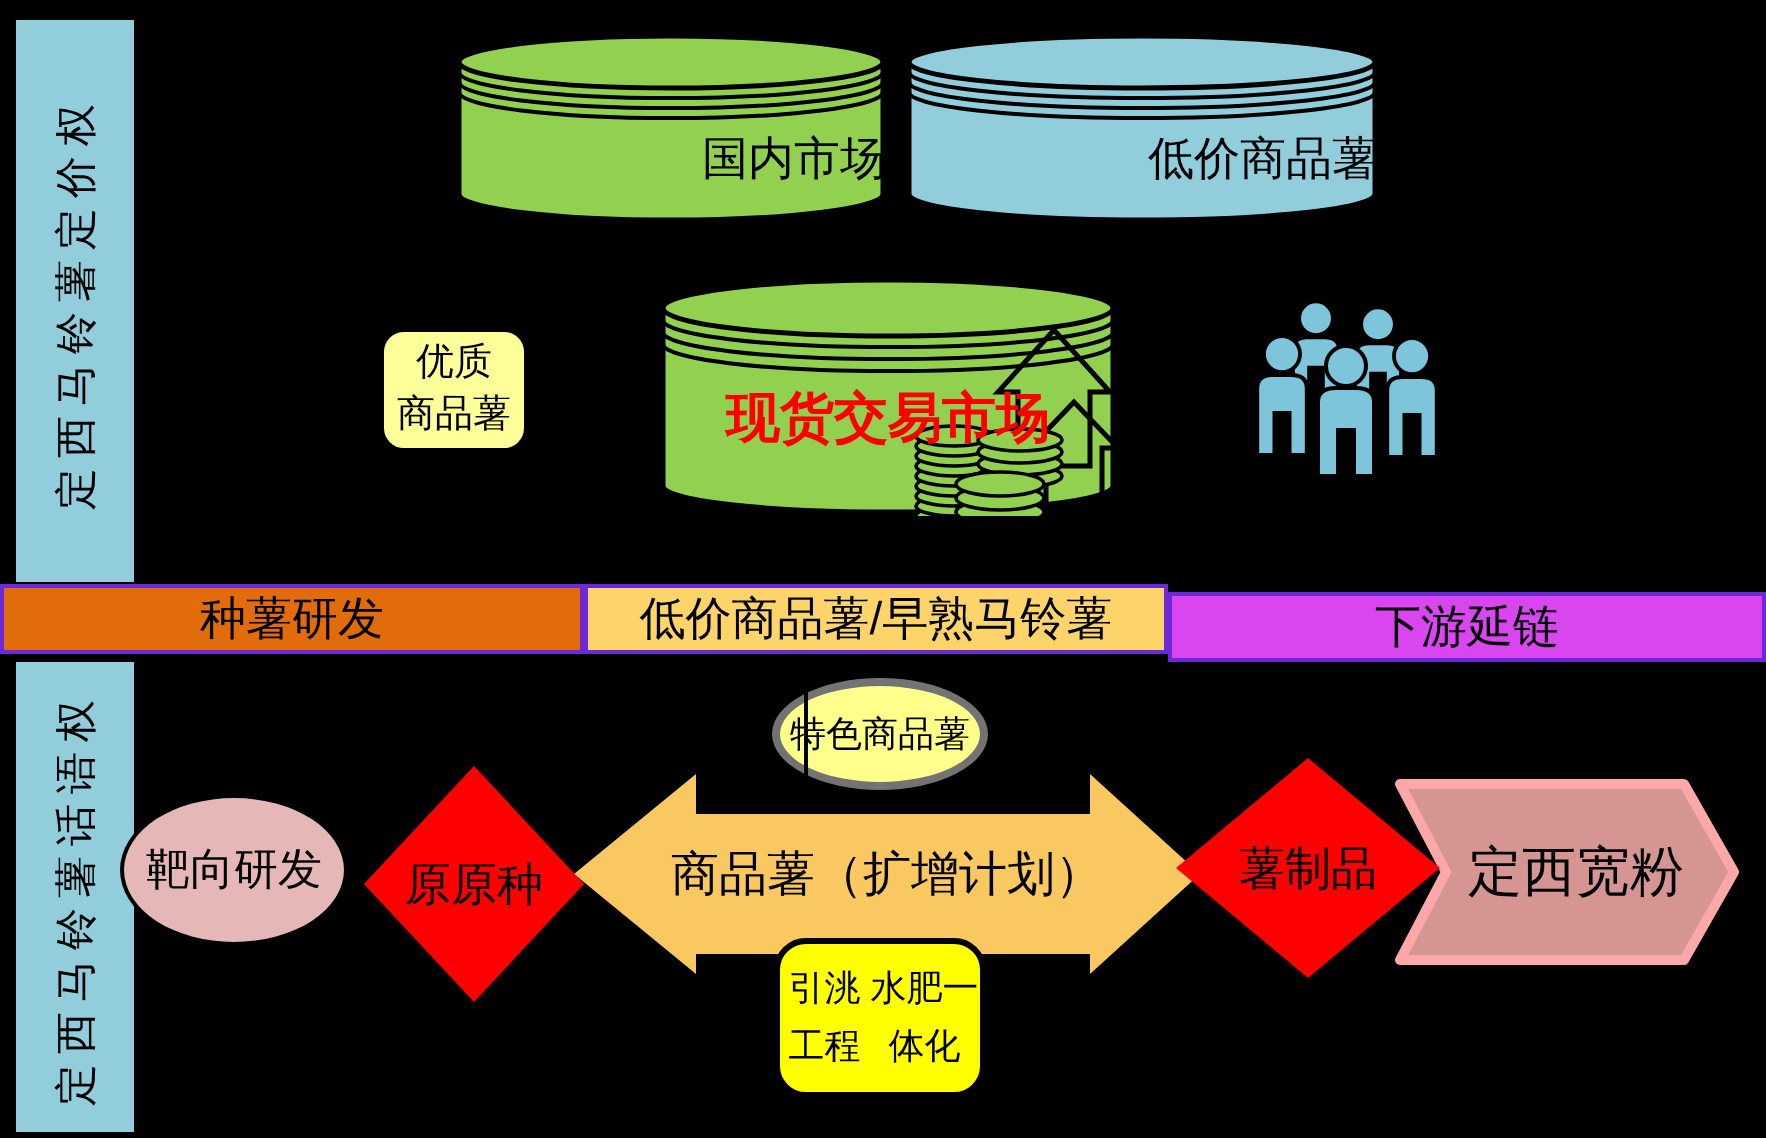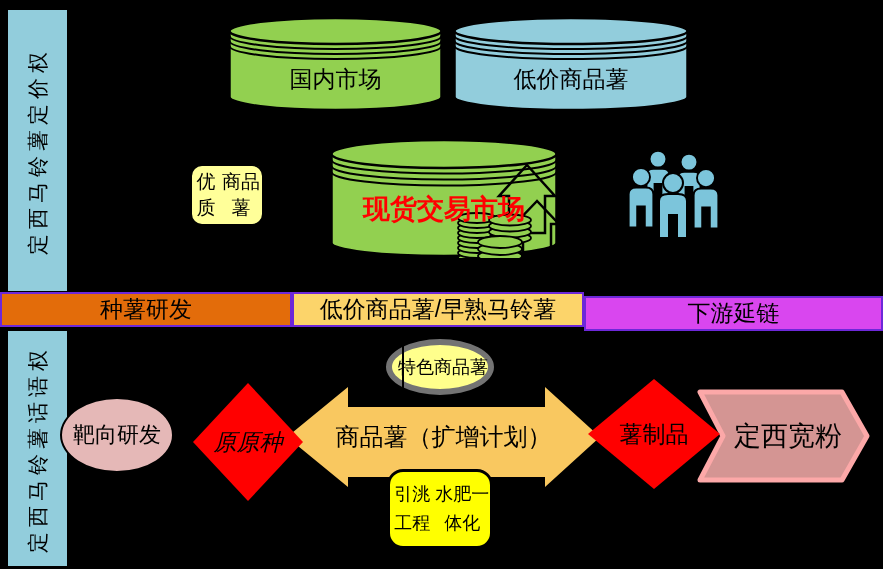--- a/index.html
+++ b/index.html
@@ -9,30 +9,30 @@
   }
   .abs{position:absolute;}
   .center{display:flex;align-items:center;justify-content:center;}
   
   .sidebar{background:#92CDDC;}
   .sidebar .vlabel{transform:rotate(-90deg);white-space:nowrap;font-size:21px;letter-spacing:5px;color:#000;}
   
   .bandsec{border:2px solid #6d28d9;box-sizing:border-box;font-size:23px;}
   
   .cylwrap svg{display:block;}
-  .cyl-label{position:absolute;left:0;right:0;text-align:center;font-size:23px;}
+  .cyl-label{position:absolute;left:0;right:0;text-align:right;font-size:23px;}
   .spot-label{position:absolute;left:0;right:0;text-align:center;font-size:27px;font-weight:bold;color:#FF0000;}
   
   .ybox{background:#FFFF99;border:2.5px solid #000;border-radius:12px;box-sizing:border-box;
-        font-size:19px;line-height:1.35;text-align:center;flex-direction:row;}
+        font-size:19px;line-height:1.35;text-align:center;flex-direction:column;}
   .brightbox{background:#FFFF00;border:3px solid #000;border-radius:16px;box-sizing:border-box;
         font-size:18px;line-height:1.6;text-align:center;flex-direction:row;}
   .ellipse{border-radius:50%;box-sizing:border-box;text-align:center;}
   .ellipse-pink{background:#E5B8B7;border:2px solid #000;font-size:22px;}
-  .ellipse-yellow{background:#FFFF8C;border:6px solid #737373;font-size:18px;justify-content:flex-end;}
+  .ellipse-yellow{background:#FFFF8C;border:4px solid #737373;font-size:18px;}
   .shape-label{position:absolute;left:0;top:0;right:0;bottom:0;display:flex;align-items:center;justify-content:center;}
   .diamond-label{font-size:23px;}
   .arrow-label{font-size:24px;}
   .chevron-label{font-size:27px;padding-left:10px;}
   .connector{background:#000;}
 </style>
 </head>
 <body>
 
 <div id="stage">
@@ -163,21 +163,21 @@
     <span>靶向研发</span>
   </div>
 
   <div class="abs" style="left:695px;top:388px;width:176px;height:96px;">
     <svg width="176" height="96" viewBox="0 0 176 96">
       <polygon points="5,4 147,4 172,48 147,92 5,92 28,48" fill="#D49593" stroke="#FCA8A8" stroke-width="5" stroke-linejoin="round"></polygon>
     </svg>
     <div class="shape-label chevron-label">定西宽粉</div>
   </div>
 
-  <div class="abs" style="left:193px;top:383px;width:110px;height:118px;font-style:italic;">
+  <div class="abs" style="left:182px;top:383px;width:110px;height:118px;">
     <svg width="110" height="118" viewBox="0 0 110 118">
       <polygon points="55,0 110,59 55,118 0,59" fill="#FF0000"></polygon>
     </svg>
     <div class="shape-label diamond-label">原原种</div>
   </div>
 
   <div class="abs" style="left:588px;top:379px;width:132px;height:110px;">
     <svg width="132" height="110" viewBox="0 0 132 110">
       <polygon points="66,0 132,55 66,110 0,55" fill="#FF0000"></polygon>
     </svg>

